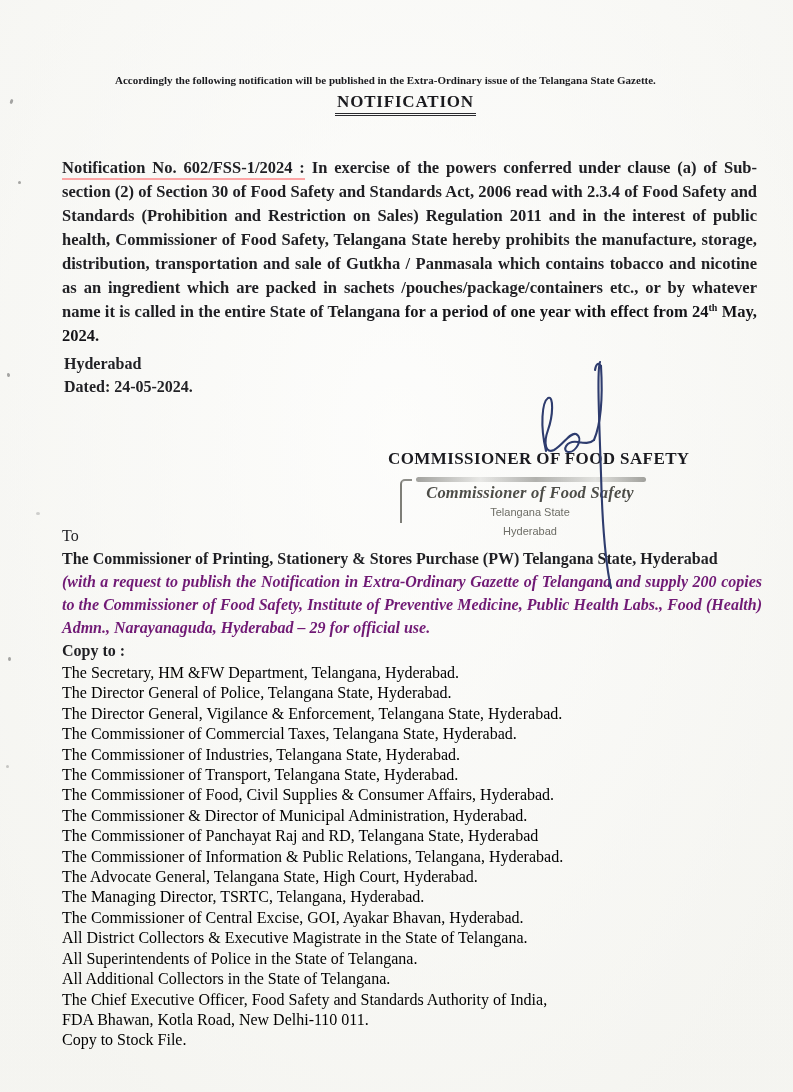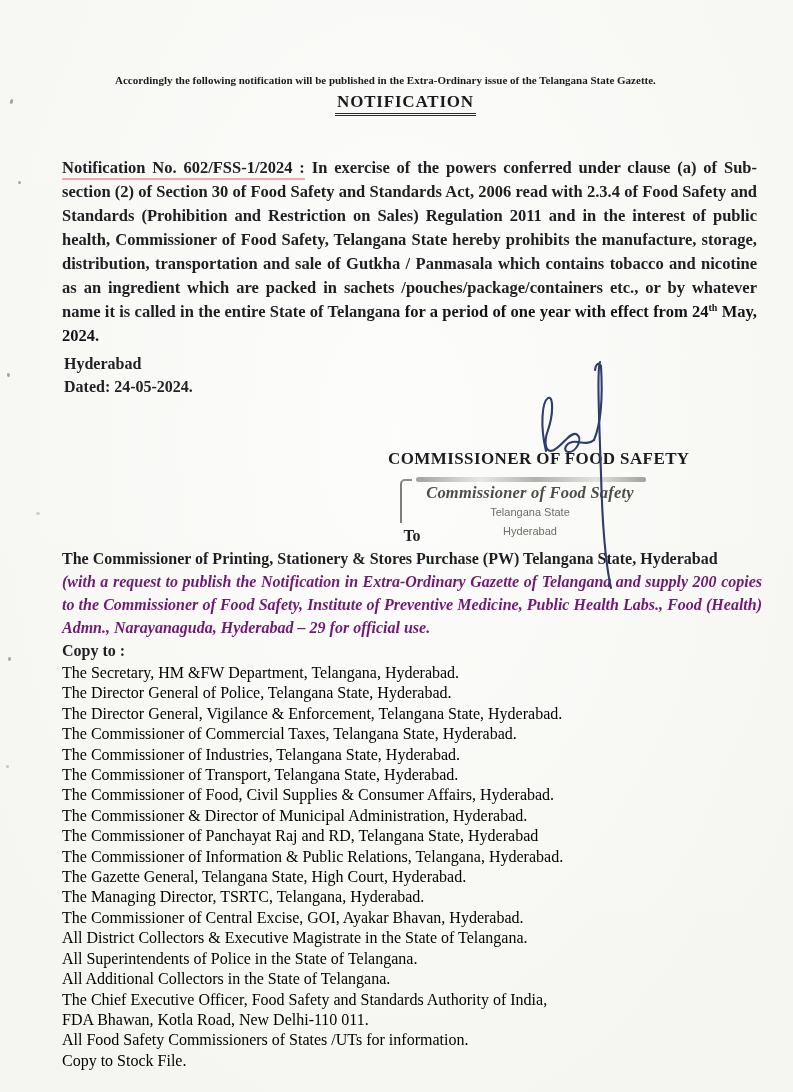--- a/index.html
+++ b/index.html
@@ -72,21 +72,21 @@
   }
   .stamp-line2,.stamp-line3{
     font-family:"Liberation Sans","DejaVu Sans",sans-serif;
     font-size:11px;color:#6d6d66;line-height:19px;
   }
 
   
   .to-block{
     top:524px;left:62px;width:700px;font-size:16px;line-height:23px;color:#1f1f23;
   }
-  .to-label{font-weight:700;text-align:center;}
+  .to-label{font-weight:400;}
   .recipient{font-weight:700;}
   .gazette-note{font-style:italic;font-weight:700;text-align:justify;color:#701a75;}
   .copy-to-label{font-weight:700;}
 
   
   .copy-list{
     top:663px;left:62px;width:700px;font-size:16px;line-height:20.4px;color:#000000;
   }
   .copy-list div{white-space:nowrap;}
 
@@ -151,23 +151,22 @@
 <div>The Secretary,  HM &amp;FW Department, Telangana, Hyderabad.</div>
     <div>The Director General of  Police, Telangana State, Hyderabad.</div>
     <div>The Director General, Vigilance &amp; Enforcement, Telangana State, Hyderabad.</div>
     <div>The Commissioner of Commercial Taxes, Telangana State, Hyderabad.</div>
     <div>The Commissioner of Industries, Telangana State, Hyderabad.</div>
     <div>The Commissioner of Transport, Telangana State, Hyderabad.</div>
     <div>The Commissioner of Food, Civil Supplies &amp; Consumer Affairs, Hyderabad.</div>
     <div>The Commissioner &amp; Director of Municipal Administration, Hyderabad.</div>
     <div>The Commissioner of Panchayat Raj and RD, Telangana State, Hyderabad</div>
     <div>The Commissioner of Information &amp; Public Relations, Telangana, Hyderabad.</div>
-    <div>The Gazette General, Telangana State, High Court, Hyderabad.</div>
+    <div>The Advocate General, Telangana State, High Court, Hyderabad.</div>
     <div>The Managing Director, TSRTC, Telangana, Hyderabad.</div>
     <div>The Commissioner of Central Excise, GOI, Ayakar Bhavan, Hyderabad.</div>
     <div>All District Collectors &amp; Executive Magistrate in the State of Telangana.</div>
     <div>All Superintendents of  Police in the State of Telangana.</div>
     <div>All Additional Collectors in the State of Telangana.</div>
     <div>The Chief Executive Officer, Food Safety and Standards Authority of India,</div>
     <div>FDA Bhawan, Kotla Road, New Delhi-110 011.</div>
-    <div>All Food Safety Commissioners of  States /UTs for information.</div>
     <div>Copy to Stock File.</div>
   </div>
 
 </body></html>

